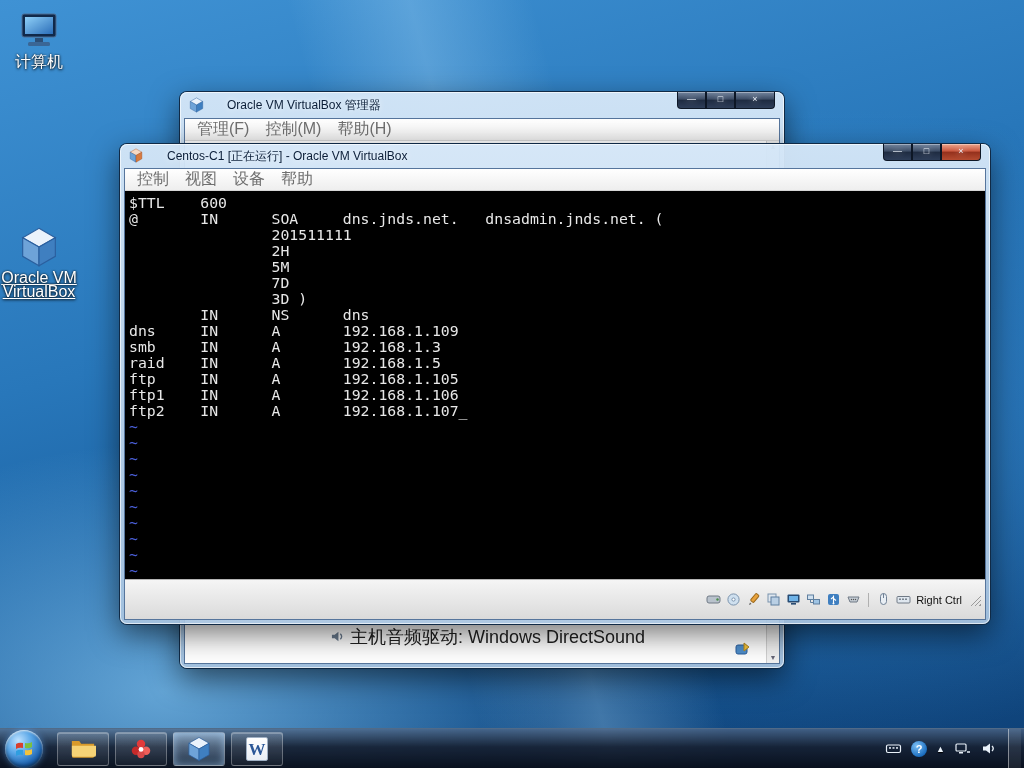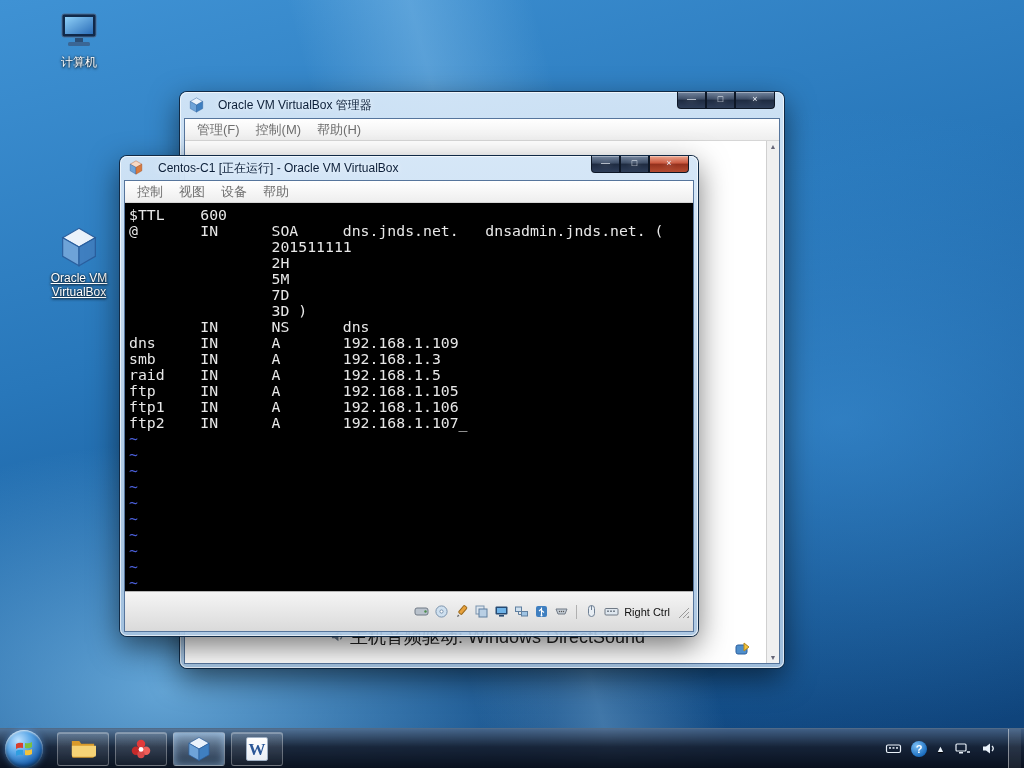--- a/index.html
+++ b/index.html
@@ -8,65 +8,65 @@
   
   .desktop{position:relative;width:1024px;height:768px;overflow:hidden;
     background:
       linear-gradient(75deg, rgba(255,255,255,0) 40%, rgba(185,228,255,.28) 50%, rgba(255,255,255,0) 60%),
       radial-gradient(ellipse 62% 52% at 16% 90%, rgba(150,215,255,.6), rgba(150,215,255,0) 62%),
       radial-gradient(ellipse 75% 62% at 82% 55%, rgba(70,158,228,.5), rgba(70,158,228,0) 66%),
       linear-gradient(165deg,#3f92d4 0%, #2877ba 38%, #185c9c 65%, #0e4076 100%);
   }
 
   
-  .dicon{position:absolute;width:78px;text-align:center;color:#fff;font-size:12px;line-height:14px;
-         text-shadow:0 1px 3px rgba(0,0,0,.9),0 0 2px rgba(0,0,0,.7);margin-left:40px;}
+  .dicon{position:absolute;width:78px;text-align:center;color:#fff;font-size:16px;line-height:14px;
+         text-shadow:0 1px 3px rgba(0,0,0,.9),0 0 2px rgba(0,0,0,.7);}
   .dicon .art{width:42px;height:42px;margin:0 auto 3px;}
   #icon-computer{left:0;top:10px;}
   #icon-recycle{left:0;top:118px;}
   #icon-vbox{left:0;top:226px;text-decoration:underline;}
 
   
   .win{position:absolute;border-radius:7px;
        background:linear-gradient(180deg,rgba(212,230,247,.96),rgba(168,196,224,.93));
        box-shadow:0 0 0 1px #102a46,0 10px 30px rgba(0,0,0,.55), inset 0 0 0 1px rgba(255,255,255,.65);}
-  .titlebar{position:relative;display:flex;align-items:center;gap:14px;padding:0 9px;font-size:12px;color:#0b1e38;
+  .titlebar{position:relative;display:flex;align-items:center;gap:23px;padding:0 9px;font-size:12px;color:#0b1e38;
             text-shadow:0 0 6px rgba(255,255,255,.9);}
   .manager-win .titlebar{height:26px;}
   .vm-win .titlebar{height:24px;}
   .title-icon{width:15px;height:16px;flex:0 0 auto;}
   .caps{position:absolute;top:0;right:9px;display:flex;}
   .cap{width:29px;height:17px;border:1px solid #0d1726;border-top:none;
        background:linear-gradient(#74869f 0%,#3c4c65 45%,#1e2b41 50%,#2e3e59 100%);
        color:#eaf0f8;font-size:9px;line-height:15px;text-align:center;
        box-shadow:inset 0 1px 0 rgba(255,255,255,.35);}
   .cap:first-child{border-radius:0 0 0 4px;}
   .cap.close{width:40px;border-radius:0 0 4px 0;}
   .vm-win .cap.close{background:linear-gradient(#eda68e 0%,#c9563d 45%,#93301c 50%,#b54c31 100%);}
   .client{position:absolute;left:4px;right:4px;bottom:4px;background:#f4f4f4;border:1px solid #56759c;overflow:hidden;}
   .manager-win .client{top:26px;}
   .vm-win .client{top:24px;display:flex;flex-direction:column;}
 
   .menubar{display:flex;align-items:center;gap:2px;height:22px;padding:0 5px;
            background:linear-gradient(#ffffff,#eeeeee);border-bottom:1px solid #d6d6d6;
-           font-size:13px;color:#6f6f6f;flex:0 0 auto;}
+           font-size:16px;color:#6f6f6f;flex:0 0 auto;}
   .menubar .mitem{padding:2px 7px;}
 
   
   .manager-win{left:180px;top:92px;width:604px;height:576px;z-index:2;}
   .manager-body{position:absolute;left:0;right:0;top:22px;bottom:0;background:#fff;}
   .audio-row{position:absolute;left:146px;bottom:14px;display:flex;align-items:center;gap:6px;
              font-size:18px;color:#222;}
   .mgr-corner{position:absolute;right:28px;bottom:6px;width:16px;height:16px;}
   .mgr-scroll{position:absolute;right:0;top:0;bottom:0;width:13px;background:#f0f0f0;border-left:1px solid #d0d0d0;
               display:flex;flex-direction:column;justify-content:space-between;align-items:center;
               font-size:7px;color:#667;padding:2px 0;}
 
   
-  .vm-win{left:120px;top:144px;width:578px;height:480px;z-index:3;margin-top:12px;}
+  .vm-win{left:120px;top:144px;width:870px;height:480px;z-index:3;}
   .terminal{flex:1 1 auto;background:#000;padding:4px 0 0 4px;overflow:hidden;
             font-family:"DejaVu Sans Mono",monospace;font-size:14.8px;line-height:16px;}
   .terminal pre{margin:0;font:inherit;white-space:pre;}
   .term-text{color:#e8e8e8;}
   .term-tildes{color:#4a5fd8;}
   .mode-line{color:#8b5cf6;font-weight:bold;font-family:"DejaVu Sans Mono",monospace;}
 
   .statusbar{flex:0 0 20px;display:flex;align-items:center;justify-content:flex-end;gap:5px;
              padding:12px 4px;background:linear-gradient(#f5f5f5,#dadada);border-top:1px solid #b5b5b5;
              font-size:11px;color:#111;}

